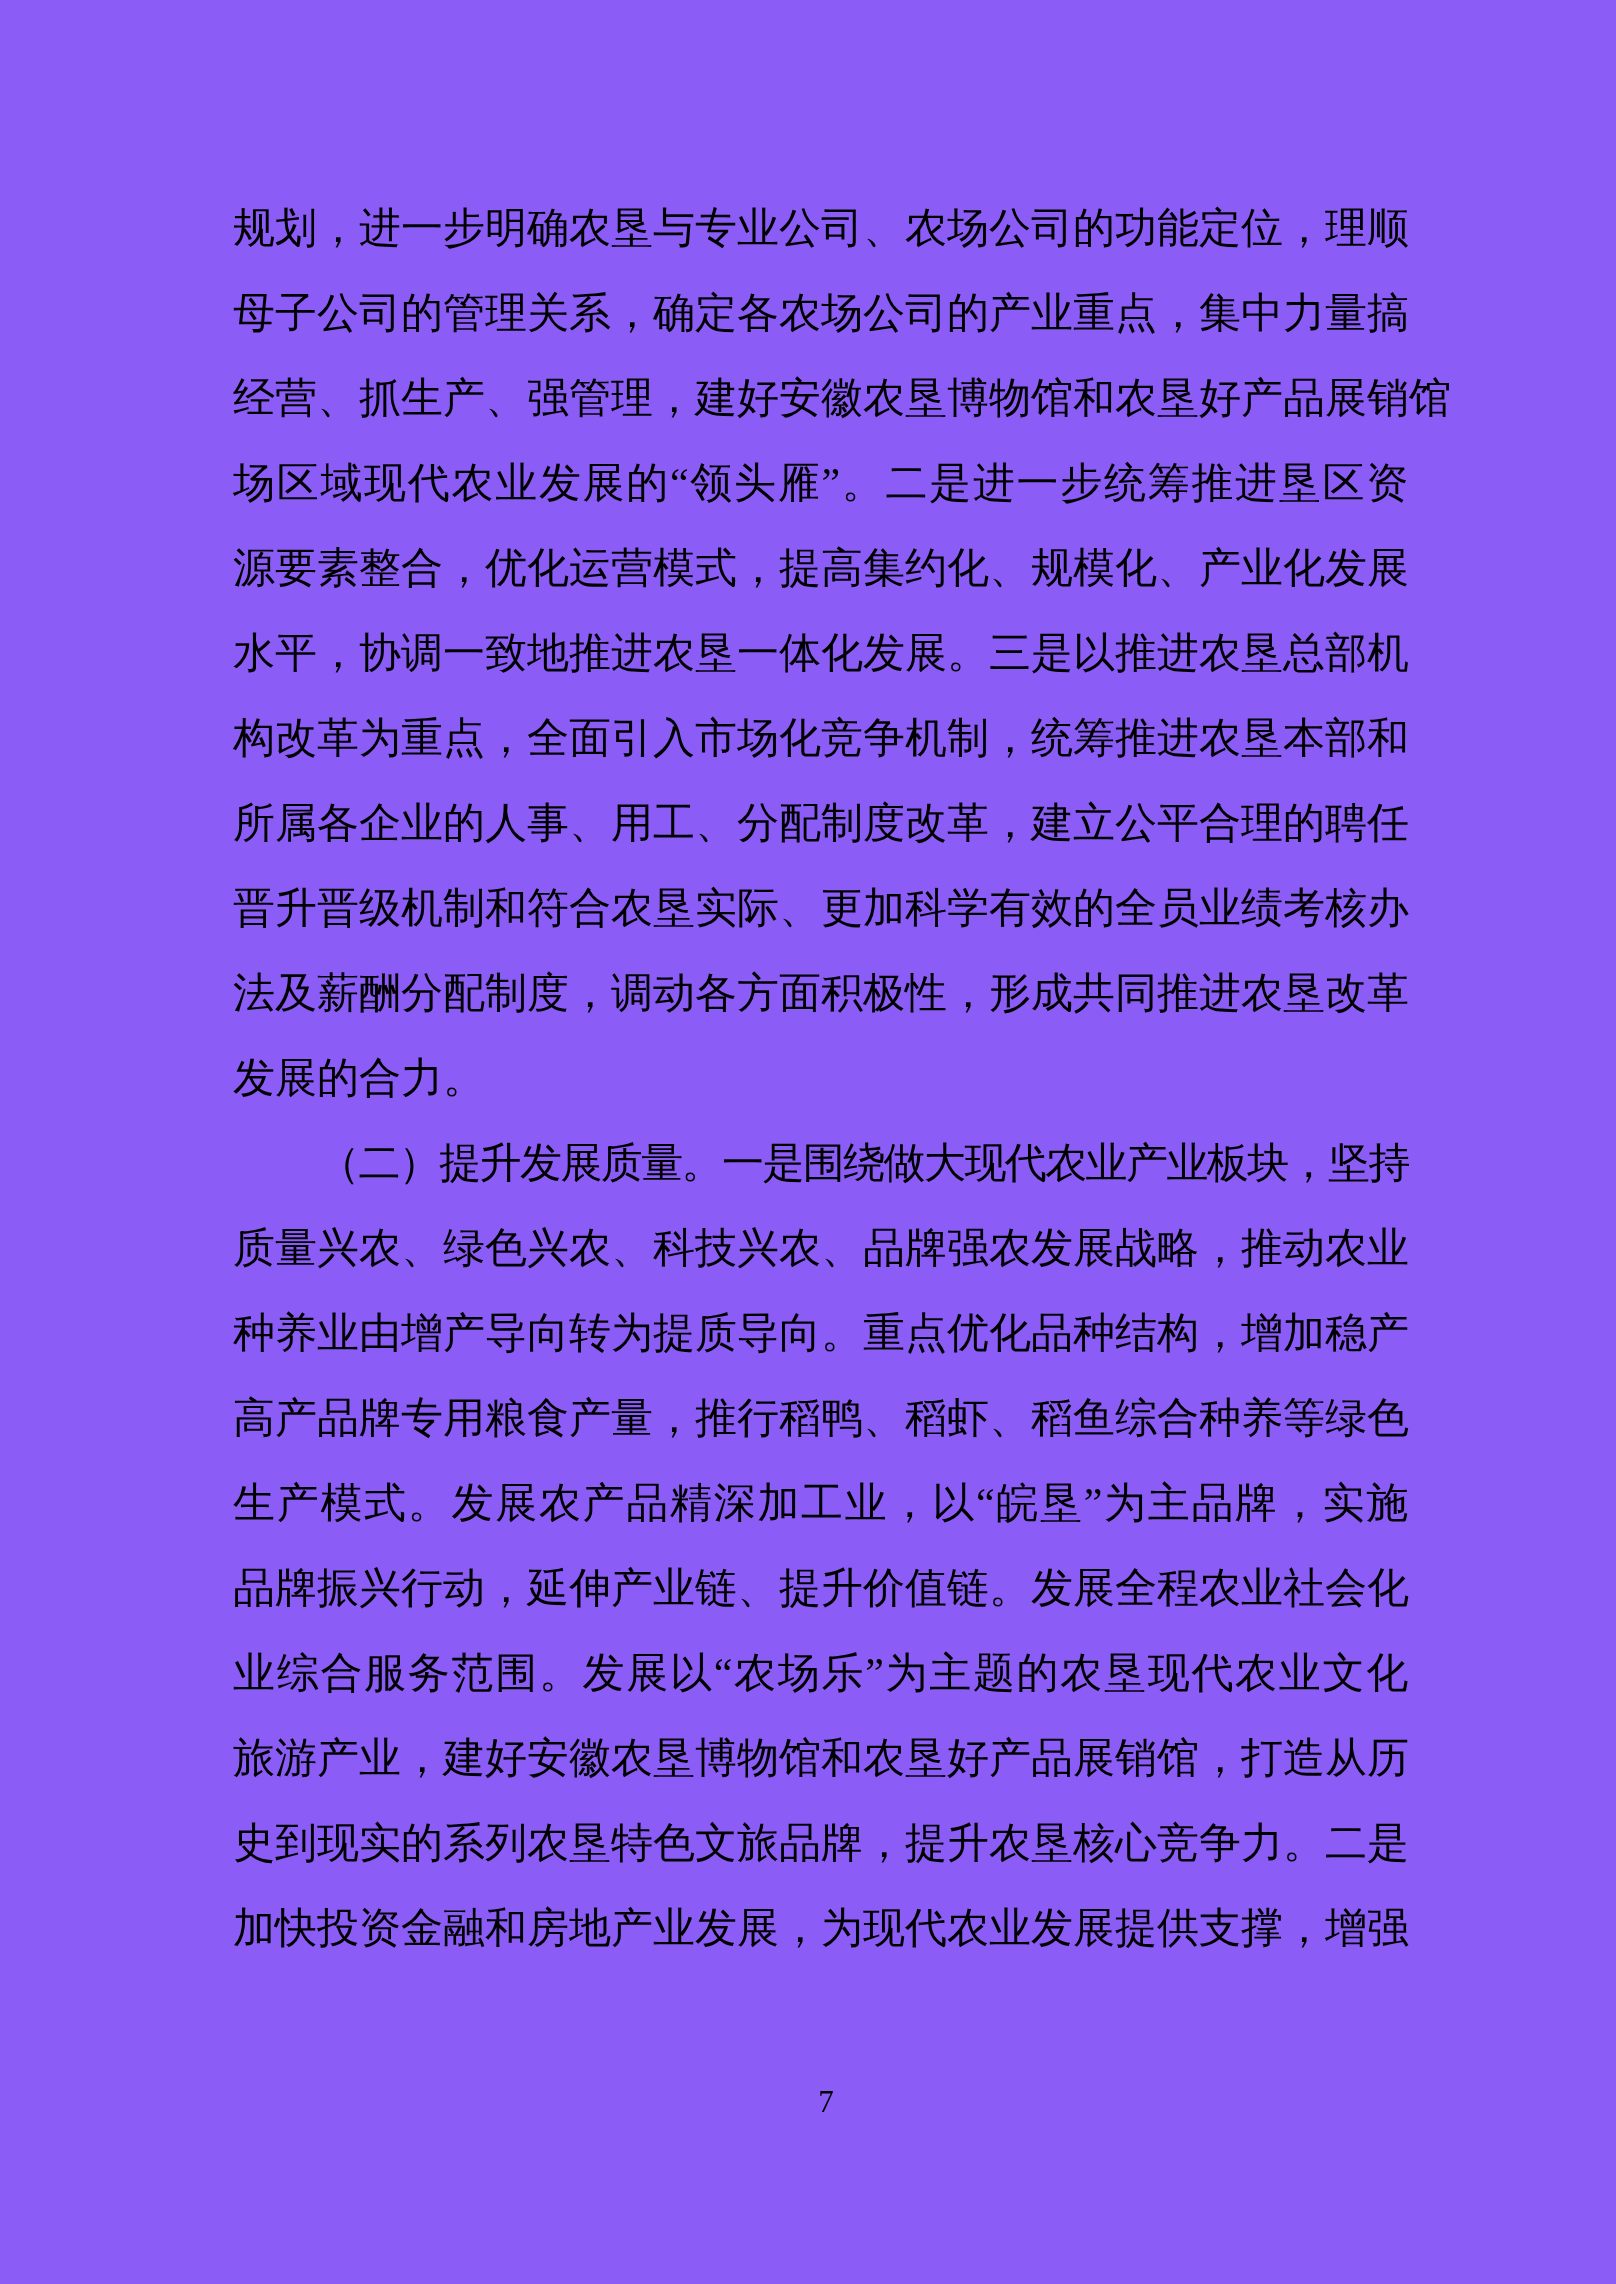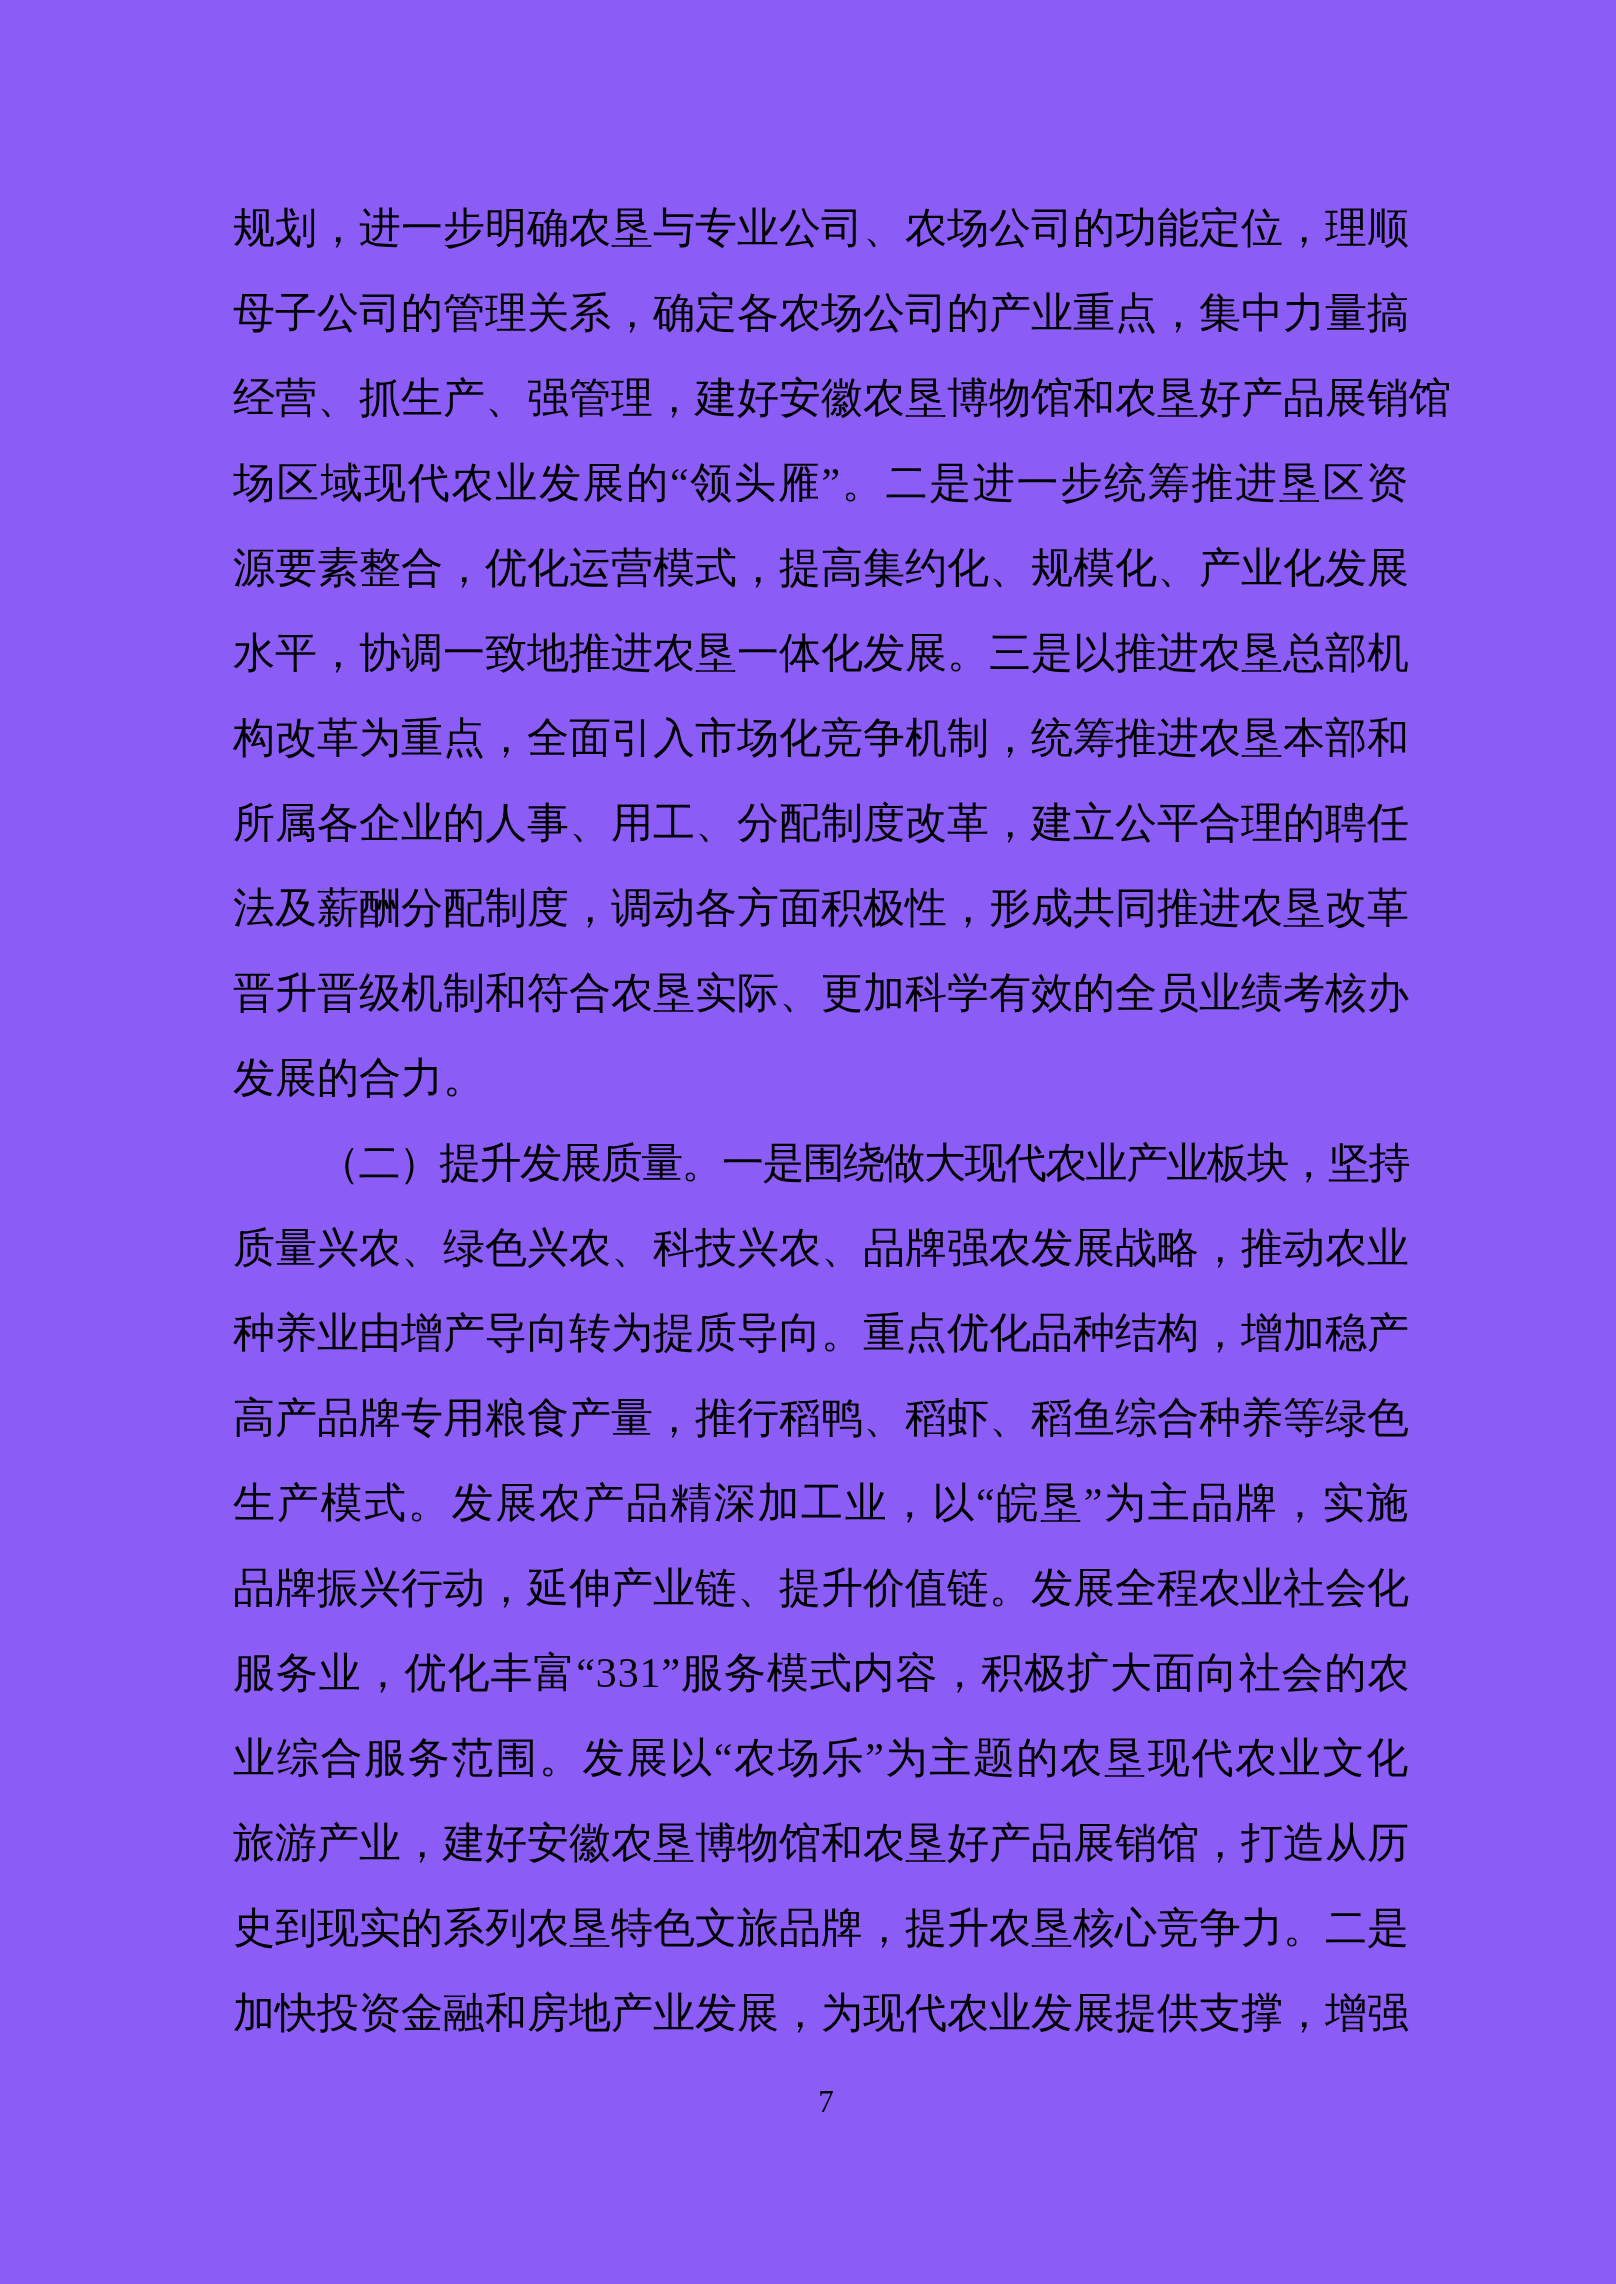--- a/index.html
+++ b/index.html
@@ -50,30 +50,29 @@
 <div class="page">
   <div class="text-body" id="text-body">
       <div class="line"><span class="line-text" style="letter-spacing: 0px;">规划，进一步明确农垦与专业公司、农场公司的功能定位，理顺</span></div>
       <div class="line"><span class="line-text" style="letter-spacing: 0px;">母子公司的管理关系，确定各农场公司的产业重点，集中力量搞</span></div>
       <div class="line"><span class="line-text" style="letter-spacing: 0px;">经营、抓生产、强管理，建好安徽农垦博物馆和农垦好产品展销馆</span></div>
       <div class="line"><span class="line-text" style="letter-spacing: 1.7px;">场区域现代农业发展的“领头雁”。二是进一步统筹推进垦区资</span></div>
       <div class="line"><span class="line-text" style="letter-spacing: 0px;">源要素整合，优化运营模式，提高集约化、规模化、产业化发展</span></div>
       <div class="line"><span class="line-text" style="letter-spacing: 0px;">水平，协调一致地推进农垦一体化发展。三是以推进农垦总部机</span></div>
       <div class="line"><span class="line-text" style="letter-spacing: 0px;">构改革为重点，全面引入市场化竞争机制，统筹推进农垦本部和</span></div>
       <div class="line"><span class="line-text" style="letter-spacing: 0px;">所属各企业的人事、用工、分配制度改革，建立公平合理的聘任</span></div>
+      <div class="line"><span class="line-text" style="letter-spacing: 0px;">晋升晋级机制和符合农垦实际、更加科学有效的全员业绩考核办</span></div>
       <div class="line"><span class="line-text" style="letter-spacing: 0px;">法及薪酬分配制度，调动各方面积极性，形成共同推进农垦改革</span></div>
-      <div class="line"><span class="line-text" style="letter-spacing: 0px;">晋升晋级机制和符合农垦实际、更加科学有效的全员业绩考核办</span></div>
       <div class="line"><span class="line-text">发展的合力。</span></div>
       <div class="line" style="padding-left: 85px;"><span class="line-text" style="letter-spacing: -1.6px;">（二）提升发展质量。一是围绕做大现代农业产业板块，坚持</span></div>
       <div class="line"><span class="line-text" style="letter-spacing: 0px;">质量兴农、绿色兴农、科技兴农、品牌强农发展战略，推动农业</span></div>
       <div class="line"><span class="line-text" style="letter-spacing: 0px;">种养业由增产导向转为提质导向。重点优化品种结构，增加稳产</span></div>
       <div class="line"><span class="line-text" style="letter-spacing: 0px;">高产品牌专用粮食产量，推行稻鸭、稻虾、稻鱼综合种养等绿色</span></div>
       <div class="line"><span class="line-text" style="letter-spacing: 1.7px;">生产模式。发展农产品精深加工业，以“皖垦”为主品牌，实施</span></div>
       <div class="line"><span class="line-text" style="letter-spacing: 0px;">品牌振兴行动，延伸产业链、提升价值链。发展全程农业社会化</span></div>
-      <div class="line"><span class="line-text" style="letter-spacing: 0.9px;">服务业，优化丰富“331”服务模式内容，积极扩大面向社会的农</span></div>
       <div class="line"><span class="line-text" style="letter-spacing: 1.7px;">业综合服务范围。发展以“农场乐”为主题的农垦现代农业文化</span></div>
       <div class="line"><span class="line-text" style="letter-spacing: 0px;">旅游产业，建好安徽农垦博物馆和农垦好产品展销馆，打造从历</span></div>
       <div class="line"><span class="line-text" style="letter-spacing: 0px;">史到现实的系列农垦特色文旅品牌，提升农垦核心竞争力。二是</span></div>
       <div class="line"><span class="line-text" style="letter-spacing: 0px;">加快投资金融和房地产业发展，为现代农业发展提供支撑，增强</span></div>
     </div>
   <div class="footer">7</div>
 </div>
 
 
 </body></html>

